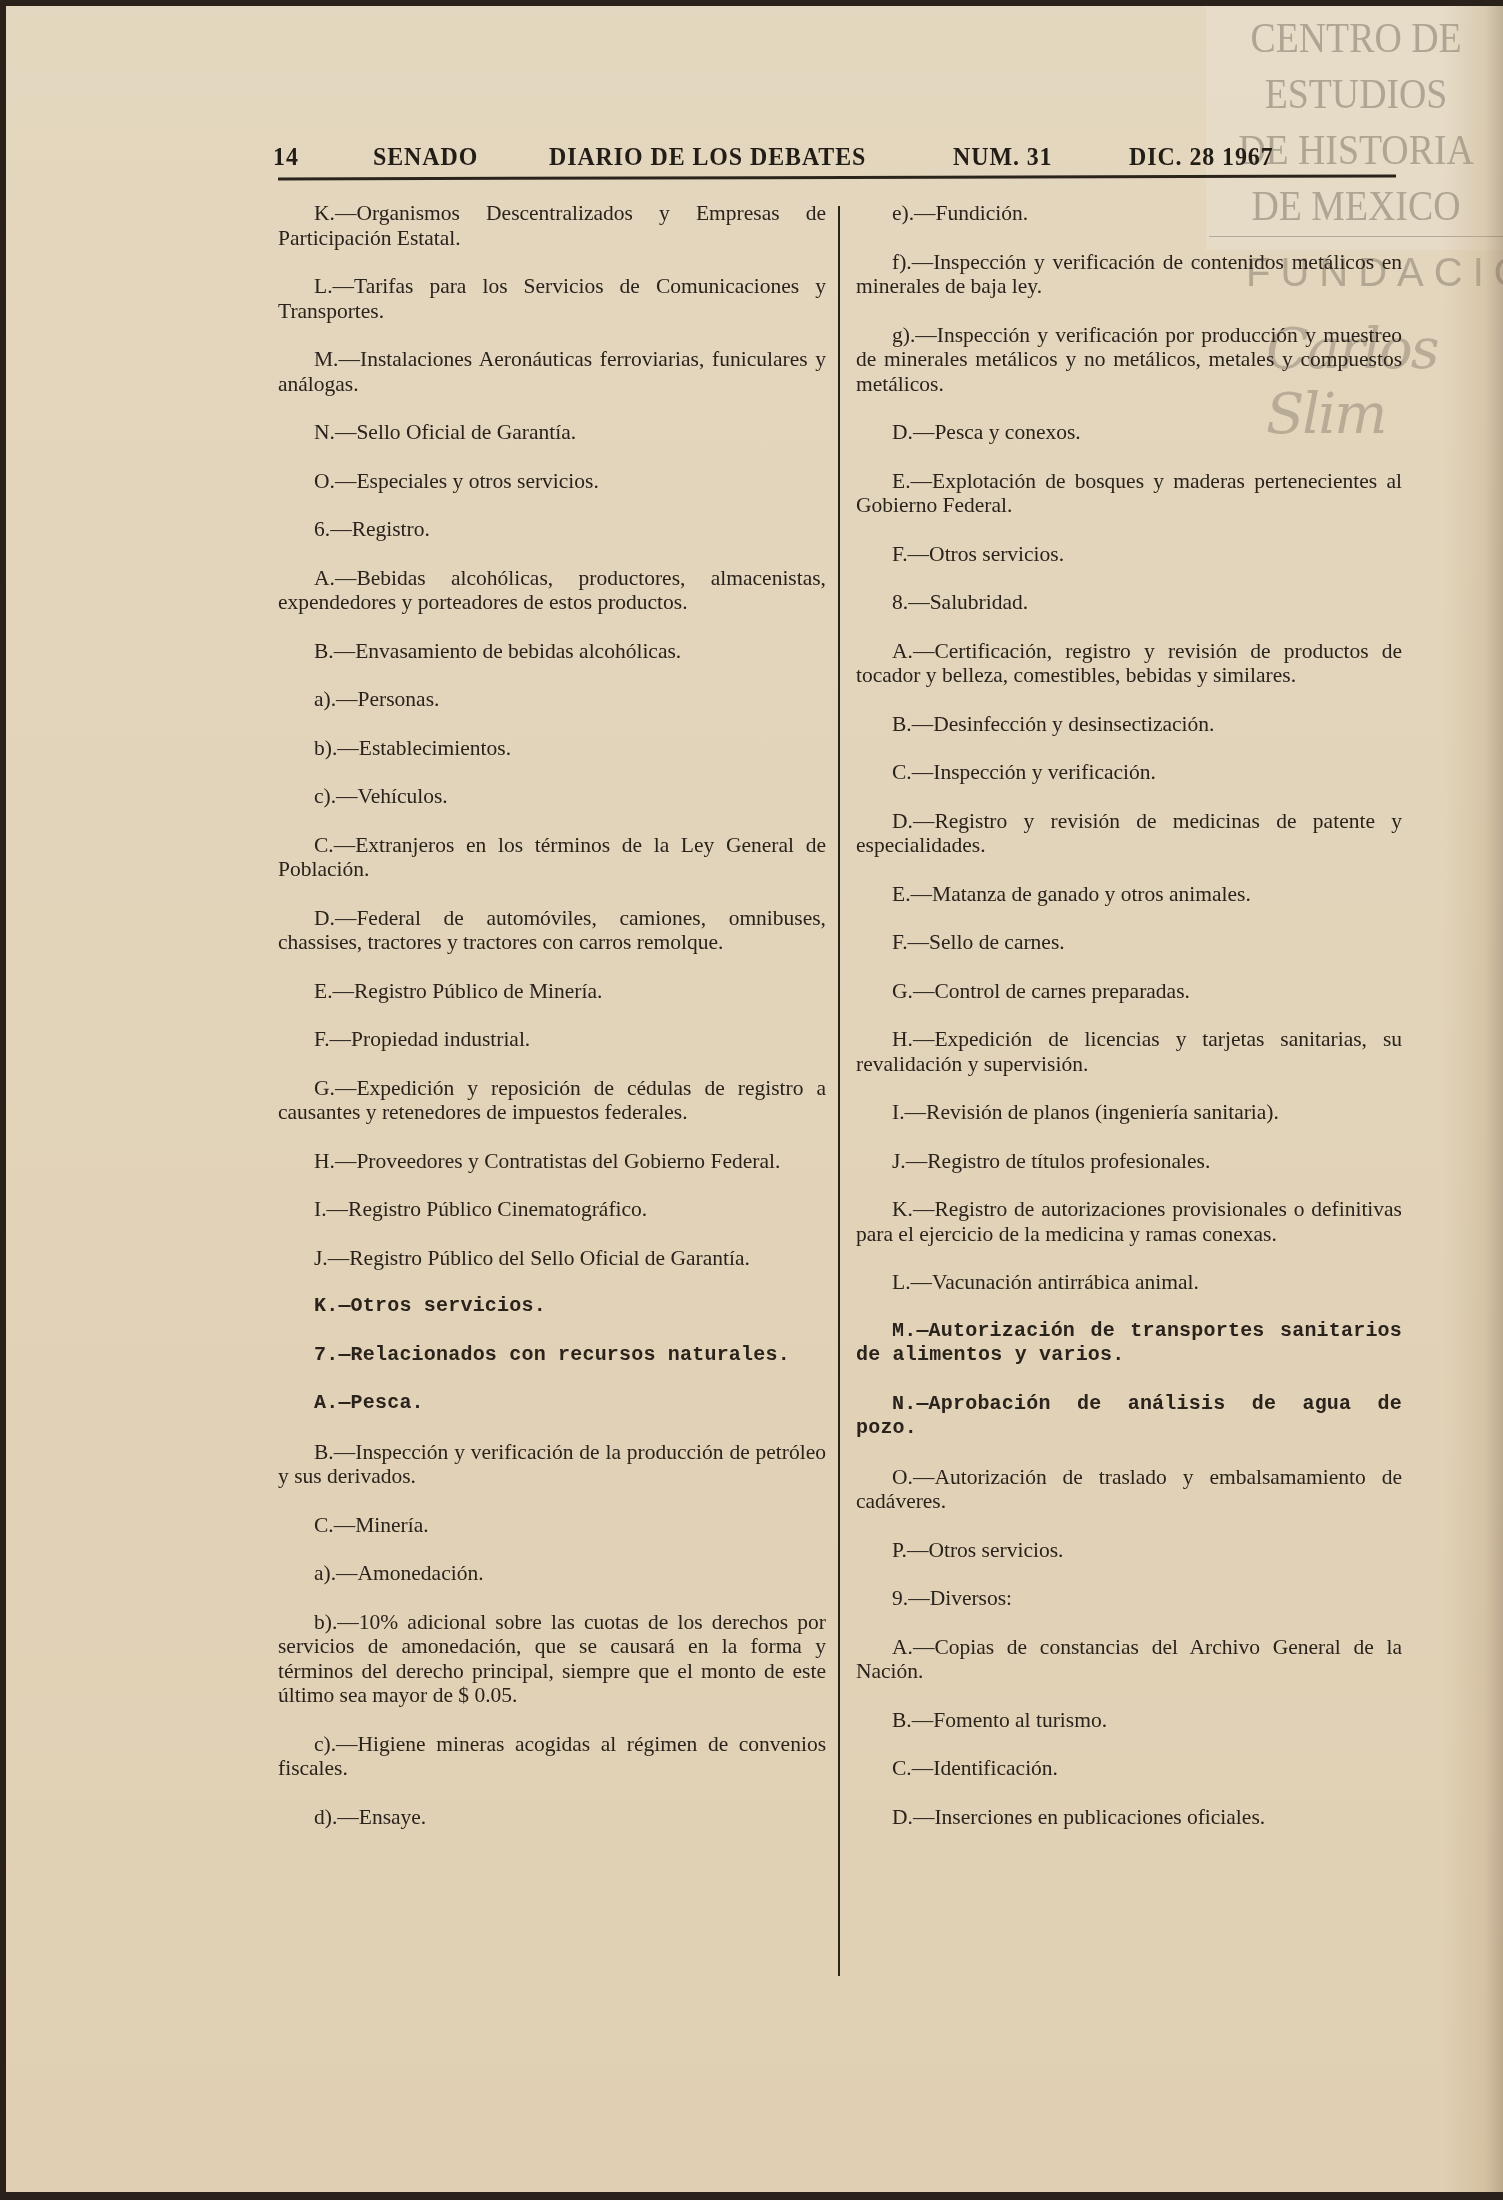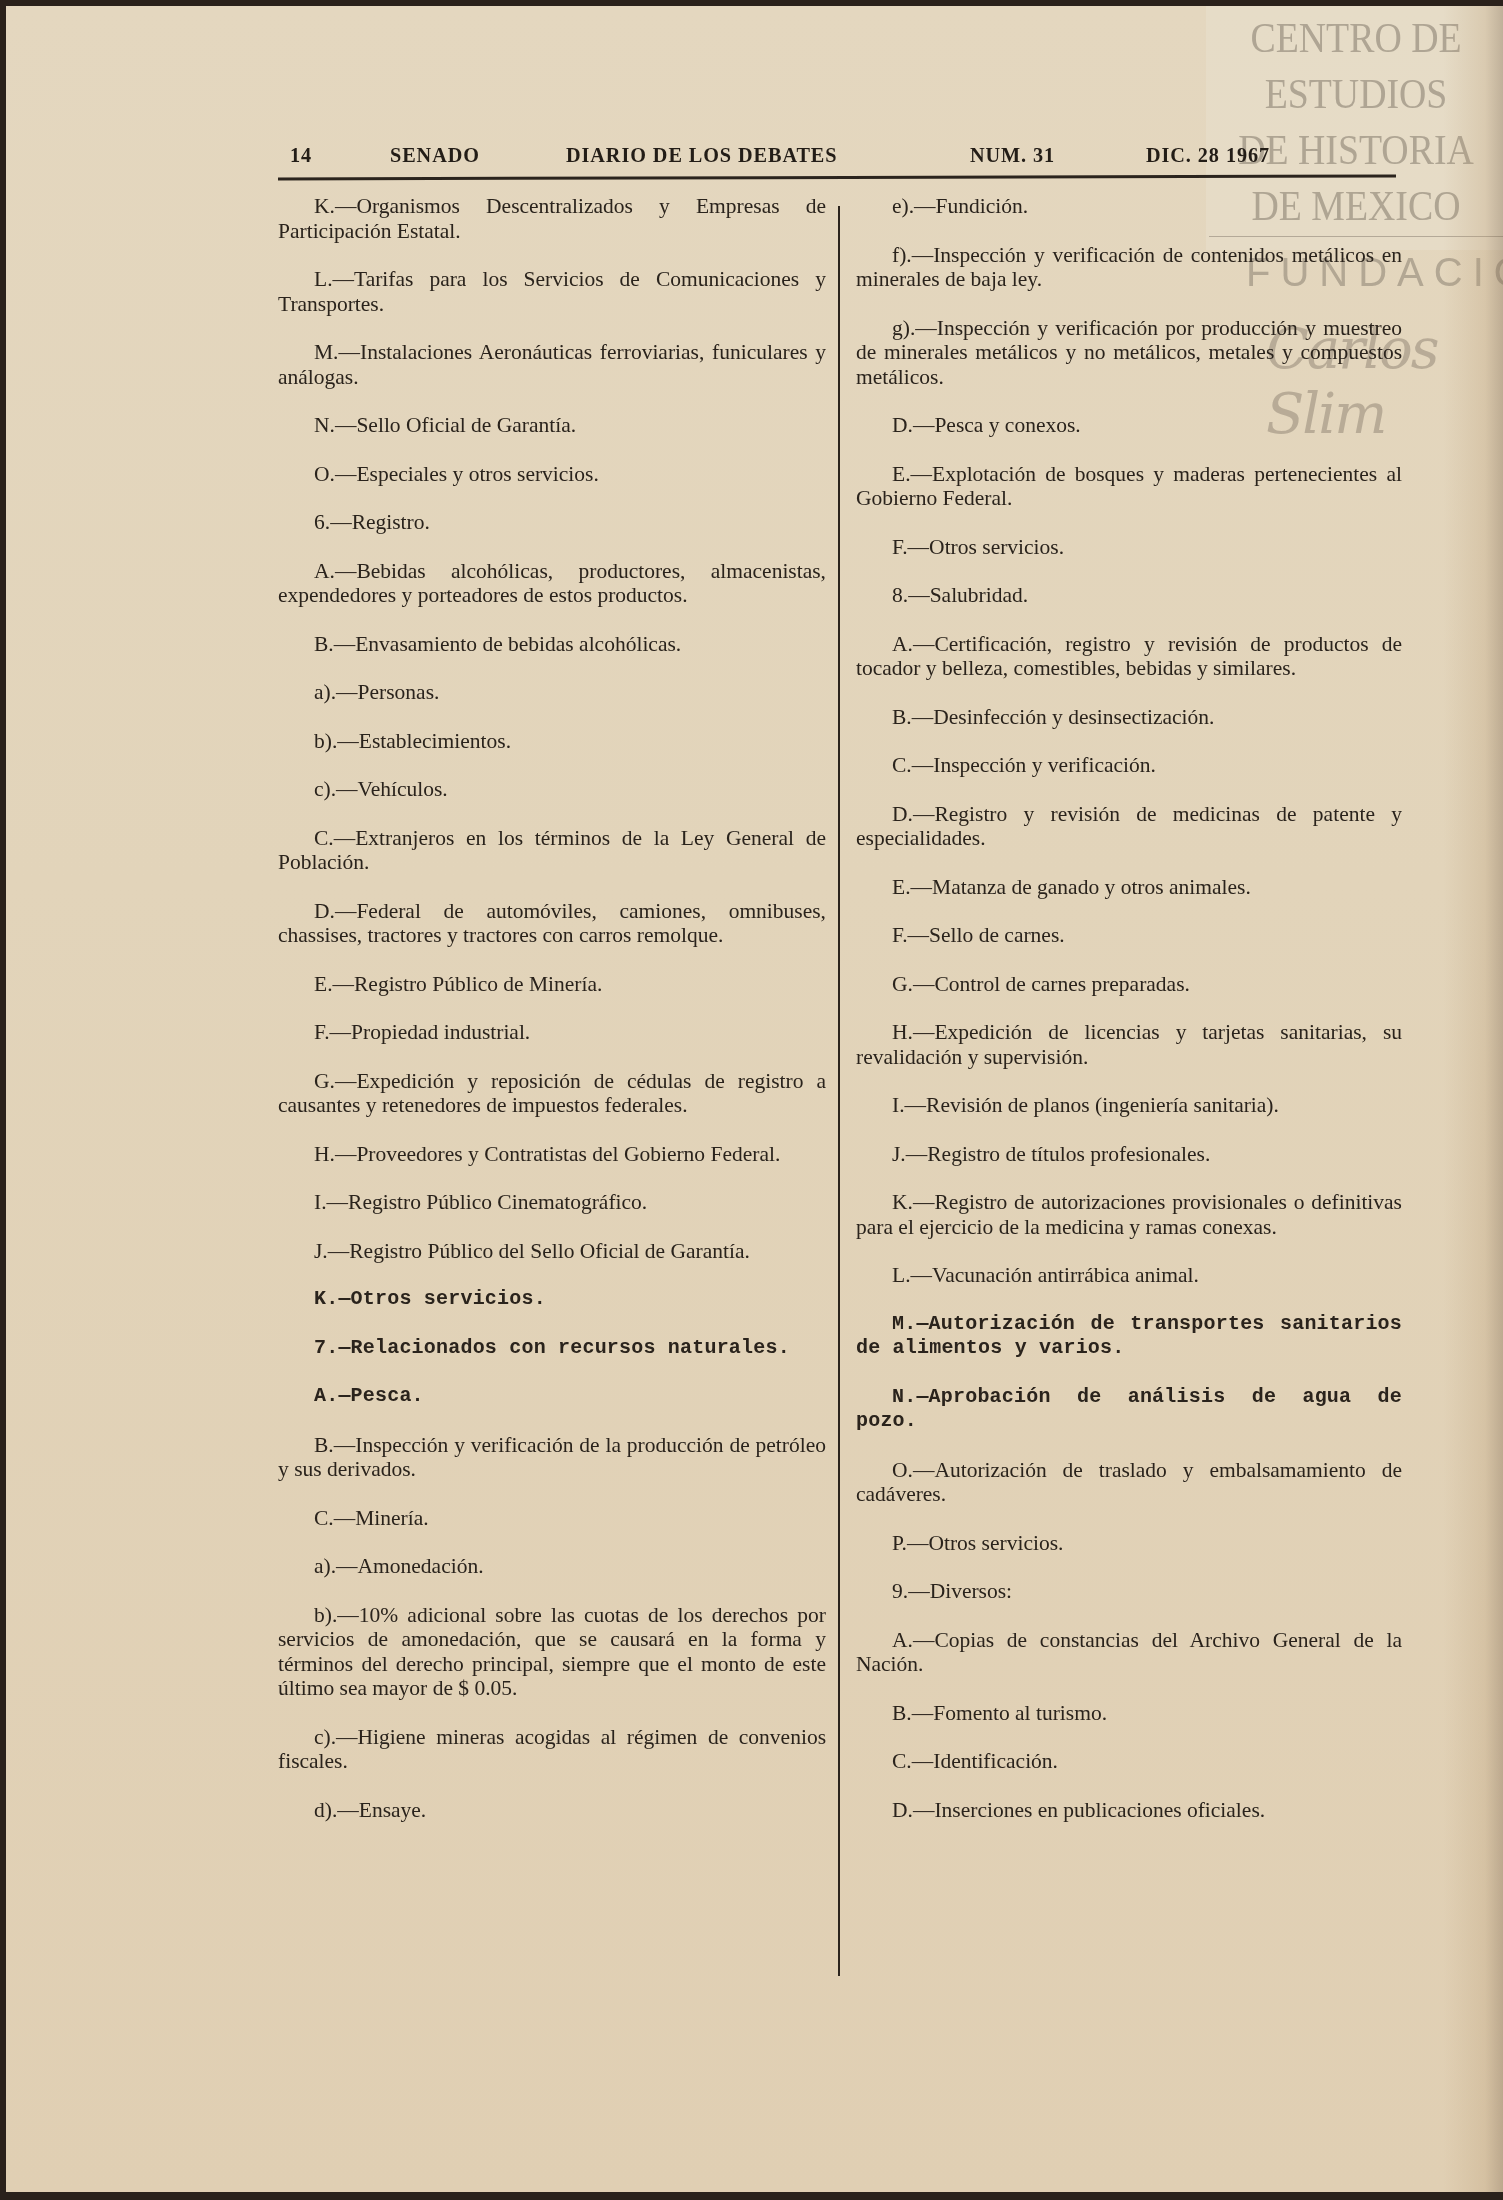--- a/index.html
+++ b/index.html
@@ -13,37 +13,37 @@
       background: linear-gradient(180deg, #e4d7bf 0%, #e2d4ba 40%, #e0cfb3 100%);
       overflow: hidden;
     }
     .page::after {
       content: ""; position: absolute; right: 0; top: 0; width: 60px; height: 100%;
       background: linear-gradient(90deg, rgba(0,0,0,0) 0%, rgba(180,150,110,0.25) 70%, rgba(120,95,70,0.35) 100%);
       pointer-events: none;
     }
     
     .header {
-      position: absolute; top: 136px; left: 284px; width: 1150px; height: 32px;
+      position: absolute; top: 136px; left: 267px; width: 1150px; height: 32px;
       font-family: "Liberation Serif", serif; font-weight: bold; color: #231d17;
-      font-size: 22px; letter-spacing: 1px;
+      font-size: 26px; letter-spacing: 1px;
     }
     .header span { position: absolute; top: 0; white-space: nowrap; transform: scaleX(0.92); transform-origin: left; }
     .h-page { left: 0; }
     .h-senado { left: 100px; }
     .h-diario { left: 276px; }
     .h-num { left: 680px; }
     .h-date { left: 856px; }
     .header-rule {
       position: absolute; left: 272px; top: 170px; width: 1118px; height: 3px;
       background: #2b241d; transform: rotate(-0.15deg);
     }
     
     .col {
-      position: absolute; top: 188px; color: #2a231c;
+      position: absolute; top: 195px; color: #2a231c;
       font-size: 21.5px; line-height: 24.5px; text-align: justify;
     }
     .col-left { left: 272px; width: 548px; }
     .col-right { left: 850px; width: 546px; }
     .col p { margin: 0 0 24px 0; text-indent: 36px; hyphens: manual; }
     .col p.bold { font-weight: bold; font-family: Liberation Mono, monospace; font-size: 20px; letter-spacing: 0.2px; }
     .divider {
       position: absolute; left: 832px; top: 200px; width: 2px; height: 1770px;
       background: #2b241d;
     }

